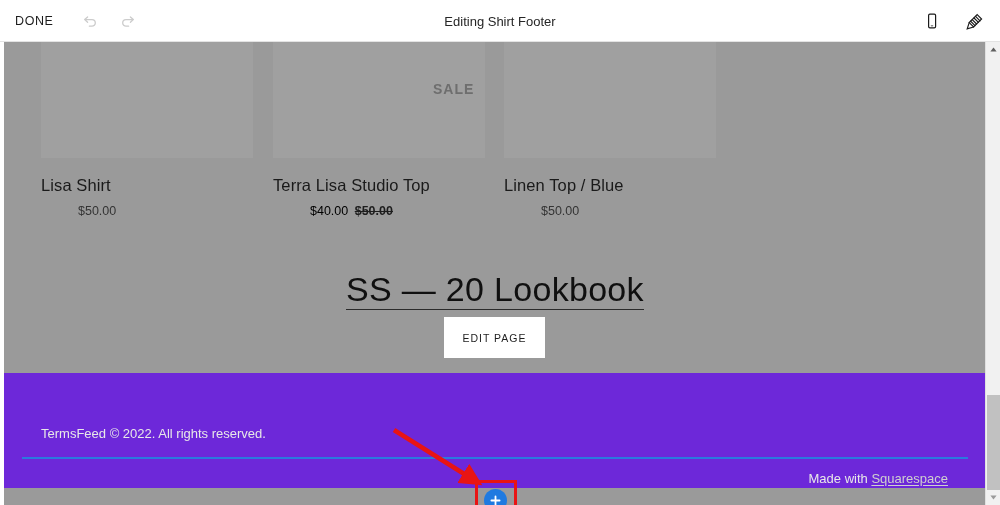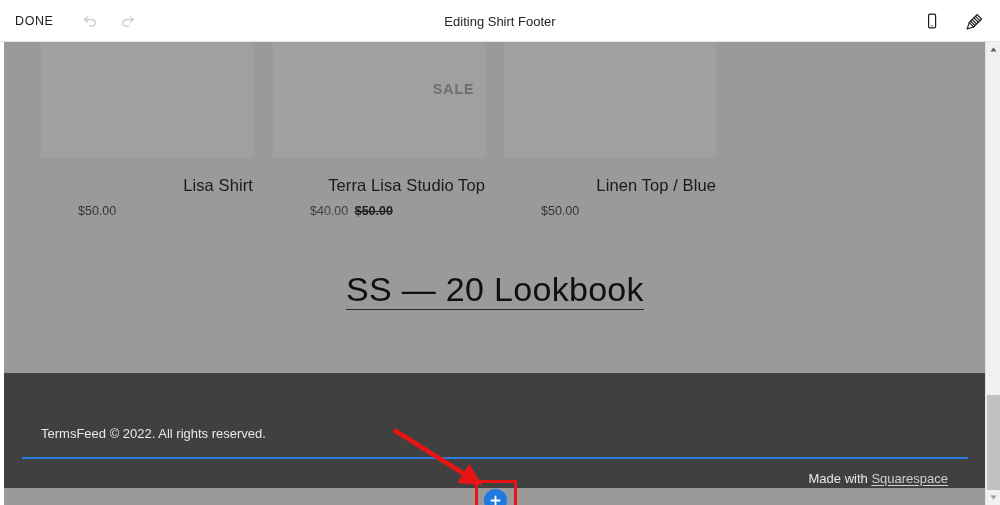--- a/index.html
+++ b/index.html
@@ -100,29 +100,28 @@
     height: 188px;
     background: #a0a0a0;
     overflow: hidden;
   }
   .product-title {
     margin-top: 18px;
     font-size: 16.5px;
     color: #1a1a1a;
     font-weight: 400;
     letter-spacing: 0.1px;
-    text-align: right;
   }
   .product-price {
     margin-top: 9px;
     font-size: 12.5px;
     color: #343434;
     margin-left: 37px;
   }
-  .price-sale { color: #404040; }
+  .price-sale { color: #000000; }
   .price-old {
     color: #1d1d1d;
     text-decoration: line-through;
     font-weight: 700;
     margin-left: 3px;
   }
   .sale-badge {
     position: absolute;
     left: 160px; top: 111px;
     font-size: 14px;
@@ -159,21 +158,21 @@
     border: none;
     font-family: "Liberation Sans", sans-serif;
   }
 
   
   .site-footer {
     position: absolute;
     left: 0; top: 331px;
     width: 990px;
     height: 115px;
-    background: #404040;
+    background: #6d28d9;
   }
   .footer-copy {
     position: absolute;
     left: 41px; top: 53px;
     font-size: 13px;
     color: #e8e8e8;
   }
   .footer-made {
     position: absolute;
     right: 42px; top: 53px;
@@ -339,20 +338,21 @@
         <div class="product-title">Linen Top / Blue</div>
         <div class="product-price">
           <span>$50.00</span>
         </div>
       </div>
     </div>
 
     <div class="lookbook">
       <span class="lookbook-title">SS — 20 Lookbook</span>
     </div>
+    <button class="edit-page-btn">EDIT PAGE</button>
 
     <div class="site-footer">
       <div class="footer-copy">TermsFeed © 2022. All rights reserved.</div>
       <div class="footer-made">
         <span>Made with </span><a href="#">Squarespace</a>
       </div>
     </div>
 
     <div class="insert-line"></div>
     <div class="insert-plus">

